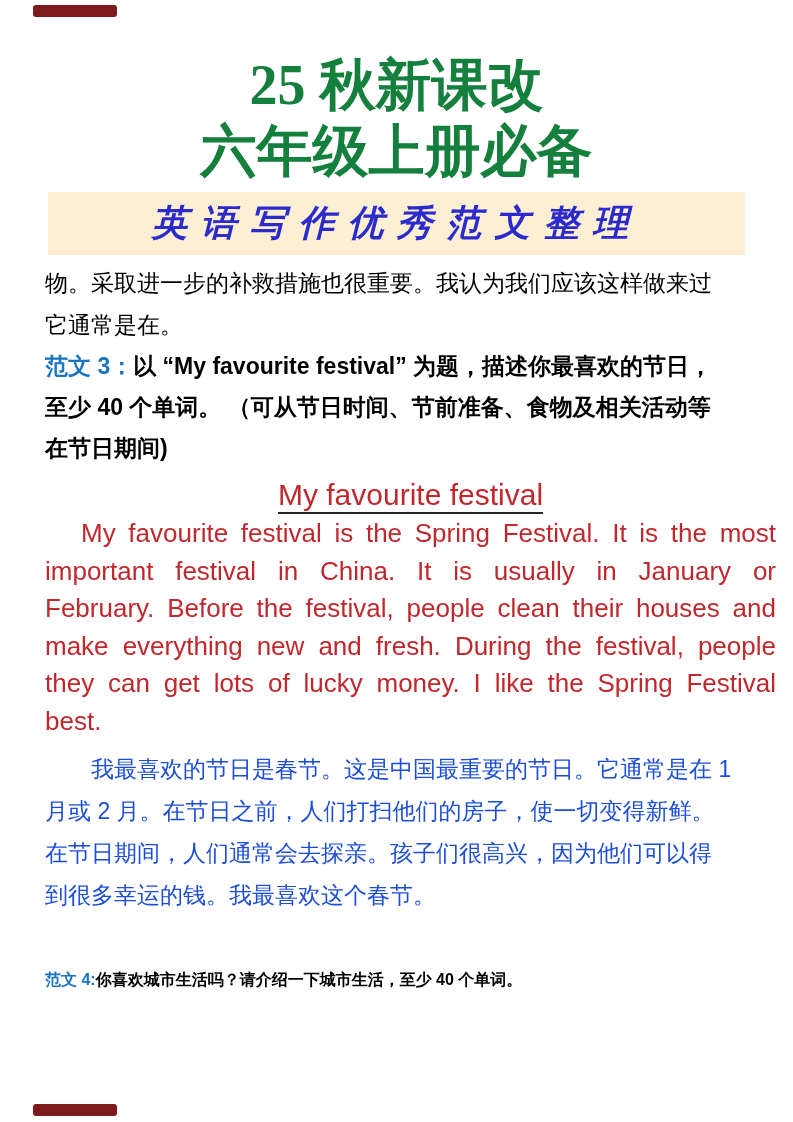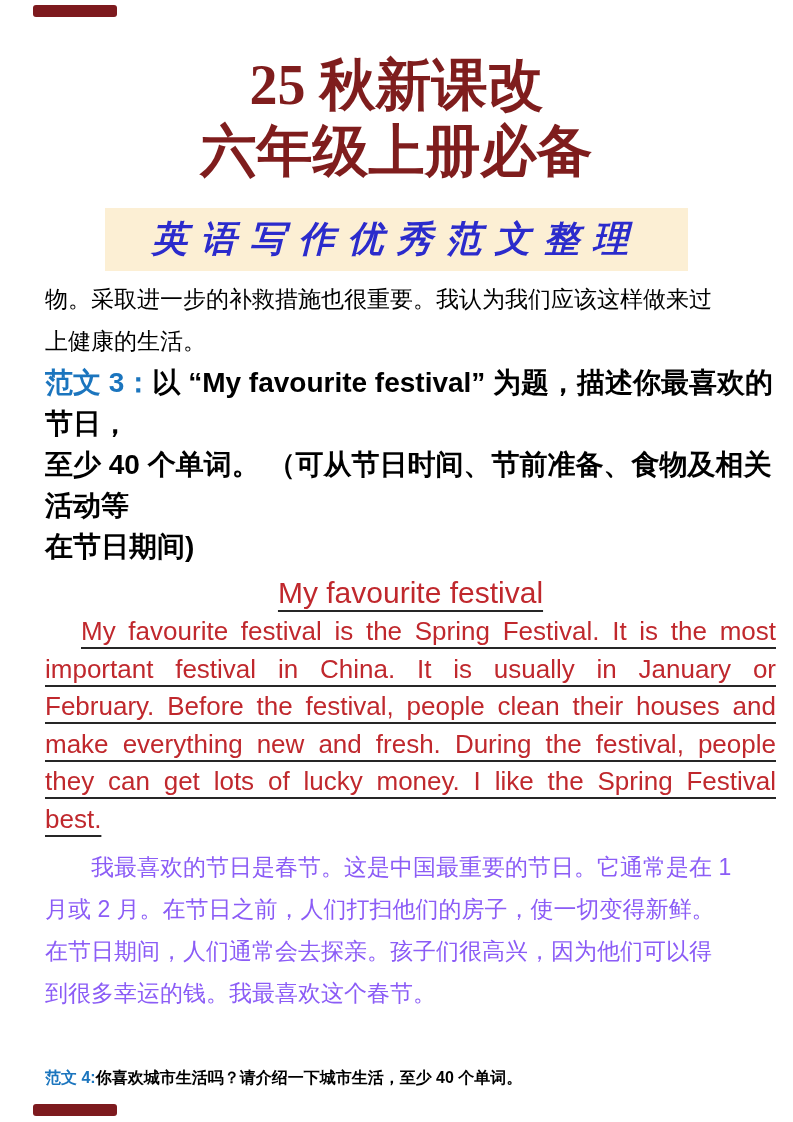--- a/index.html
+++ b/index.html
@@ -24,26 +24,26 @@
   .corner-bar.top { top: 5px; }
   .corner-bar.bottom { top: 1104px; }
 
   .doc-title {
     margin-top: 52px;
     text-align: center;
     font-family: "Liberation Serif", "DejaVu Serif", serif;
     font-weight: 700;
     font-size: 56px;
     line-height: 66px;
-    color: #7f1d1d;
+    color: #15803d;
   }
 
   .banner {
-    margin: 24px auto 0 auto;
-    width: 583px;
+    margin: 8px auto 0 auto;
+    width: 697px;
     height: 63px;
     background: #fcefd4;
     display: flex;
     align-items: center;
     justify-content: center;
   }
   .banner-text {
     font-family: "Liberation Serif", "DejaVu Serif", serif;
     font-style: italic;
     font-weight: 700;
@@ -59,21 +59,21 @@
   }
 
   .cn-para {
     font-size: 23px;
     line-height: 42px;
     color: #000000;
   }
   .cn-para.intro { margin-top: 7px; }
 
   .prompt {
-    font-size: 28px;
+    font-size: 23px;
     line-height: 41px;
     font-weight: 700;
     color: #000000;
   }
   .prompt-label {
     color: #1b75be;
     font-weight: 700;
   }
 
   .essay-title-row {
@@ -90,33 +90,32 @@
     text-underline-offset: 7px;
   }
 
   .en-body { margin-top: 2px; }
   .en-line {
     font-size: 26px;
     line-height: 37.5px;
     color: #c0282d;
     text-align: justify;
     text-align-last: justify;
-    text-decoration: underline;
     text-decoration-color: #262626;
     text-decoration-thickness: 2px;
     text-underline-offset: 7px;
   }
   .en-line.first { text-indent: 36px; }
   .en-line.last { text-align-last: left; }
 
   .cn-translation { margin-top: 8px; }
   .cn-translation .tline {
     font-size: 23px;
     line-height: 42px;
-    color: #8b5cf6;
+    color: #1d4ed8;
   }
   .cn-translation .tline.first { text-indent: 46px; }
 
   .essay4-row {
     margin-top: 44px;
     font-size: 16px;
     line-height: 40px;
     font-weight: 700;
     color: #000000;
     white-space: nowrap;
@@ -136,21 +135,21 @@
   </div>
 
   <div class="banner">
     <span class="banner-text">英语写作优秀范文整理</span>
   </div>
 
   <div class="content">
 
     <div class="cn-para intro">
       <div>物。采取进一步的补救措施也很重要。我认为我们应该这样做来过</div>
-      <div>上健康的生活。</div>
+      <div>它通常是在。</div>
     </div>
 
     <div class="prompt">
       <div><span class="prompt-label">范文 3：</span><span>以 “My favourite festival” 为题，描述你最喜欢的节日，</span></div>
       <div>至少 40 个单词。 （可从节日时间、节前准备、食物及相关活动等</div>
       <div>在节日期间)</div>
     </div>
 
     <div class="essay-title-row">
       <span class="u">My favourite festival</span>

